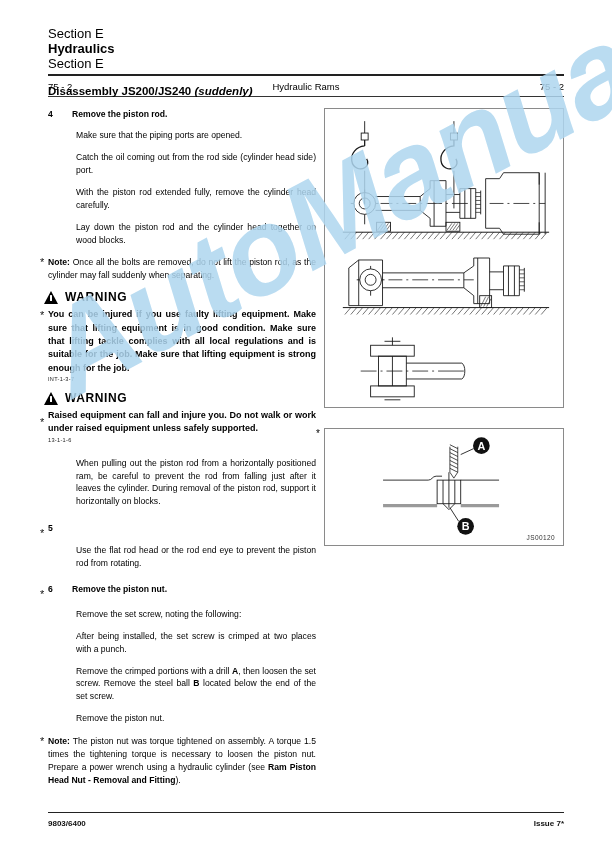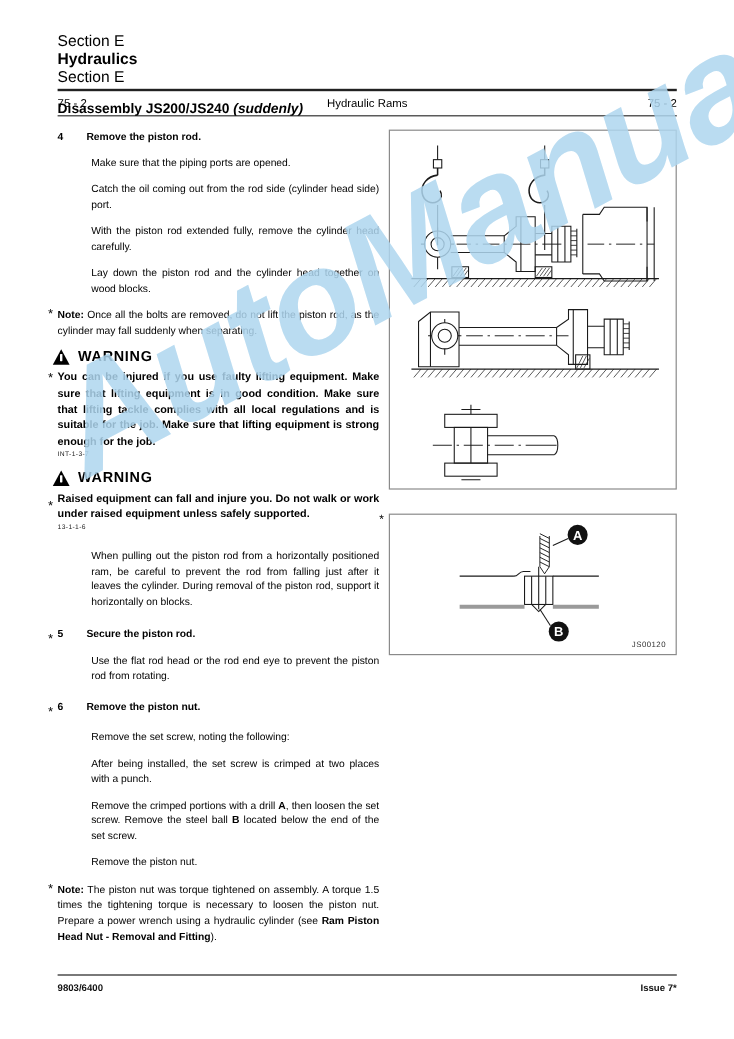--- a/index.html
+++ b/index.html
@@ -299,21 +299,20 @@
     </div>
 
     <div class="blk" style="margin-top:14px;">
       <div class="para">When pulling out the piston rod from a horizontally positioned ram, be careful to prevent the rod from falling just after it leaves the cylinder.  During removal of the piston rod, support it horizontally on blocks.</div>
     </div>
 
     <div class="blk" style="margin-top:14px;">
       <span class="ast" style="top:6px;">*</span>
       <div class="step">
         <span class="step-num">5</span>
-        <span class="step-txt">Secure the piston rod.</span>
       </div>
     </div>
     <div class="blk">
       <div class="para">Use the flat rod head or the rod end eye to prevent the piston rod from rotating.</div>
     </div>
 
     <div class="blk" style="margin-top:14px;">
       <span class="ast" style="top:6px;">*</span>
       <div class="step">
         <span class="step-num">6</span>

